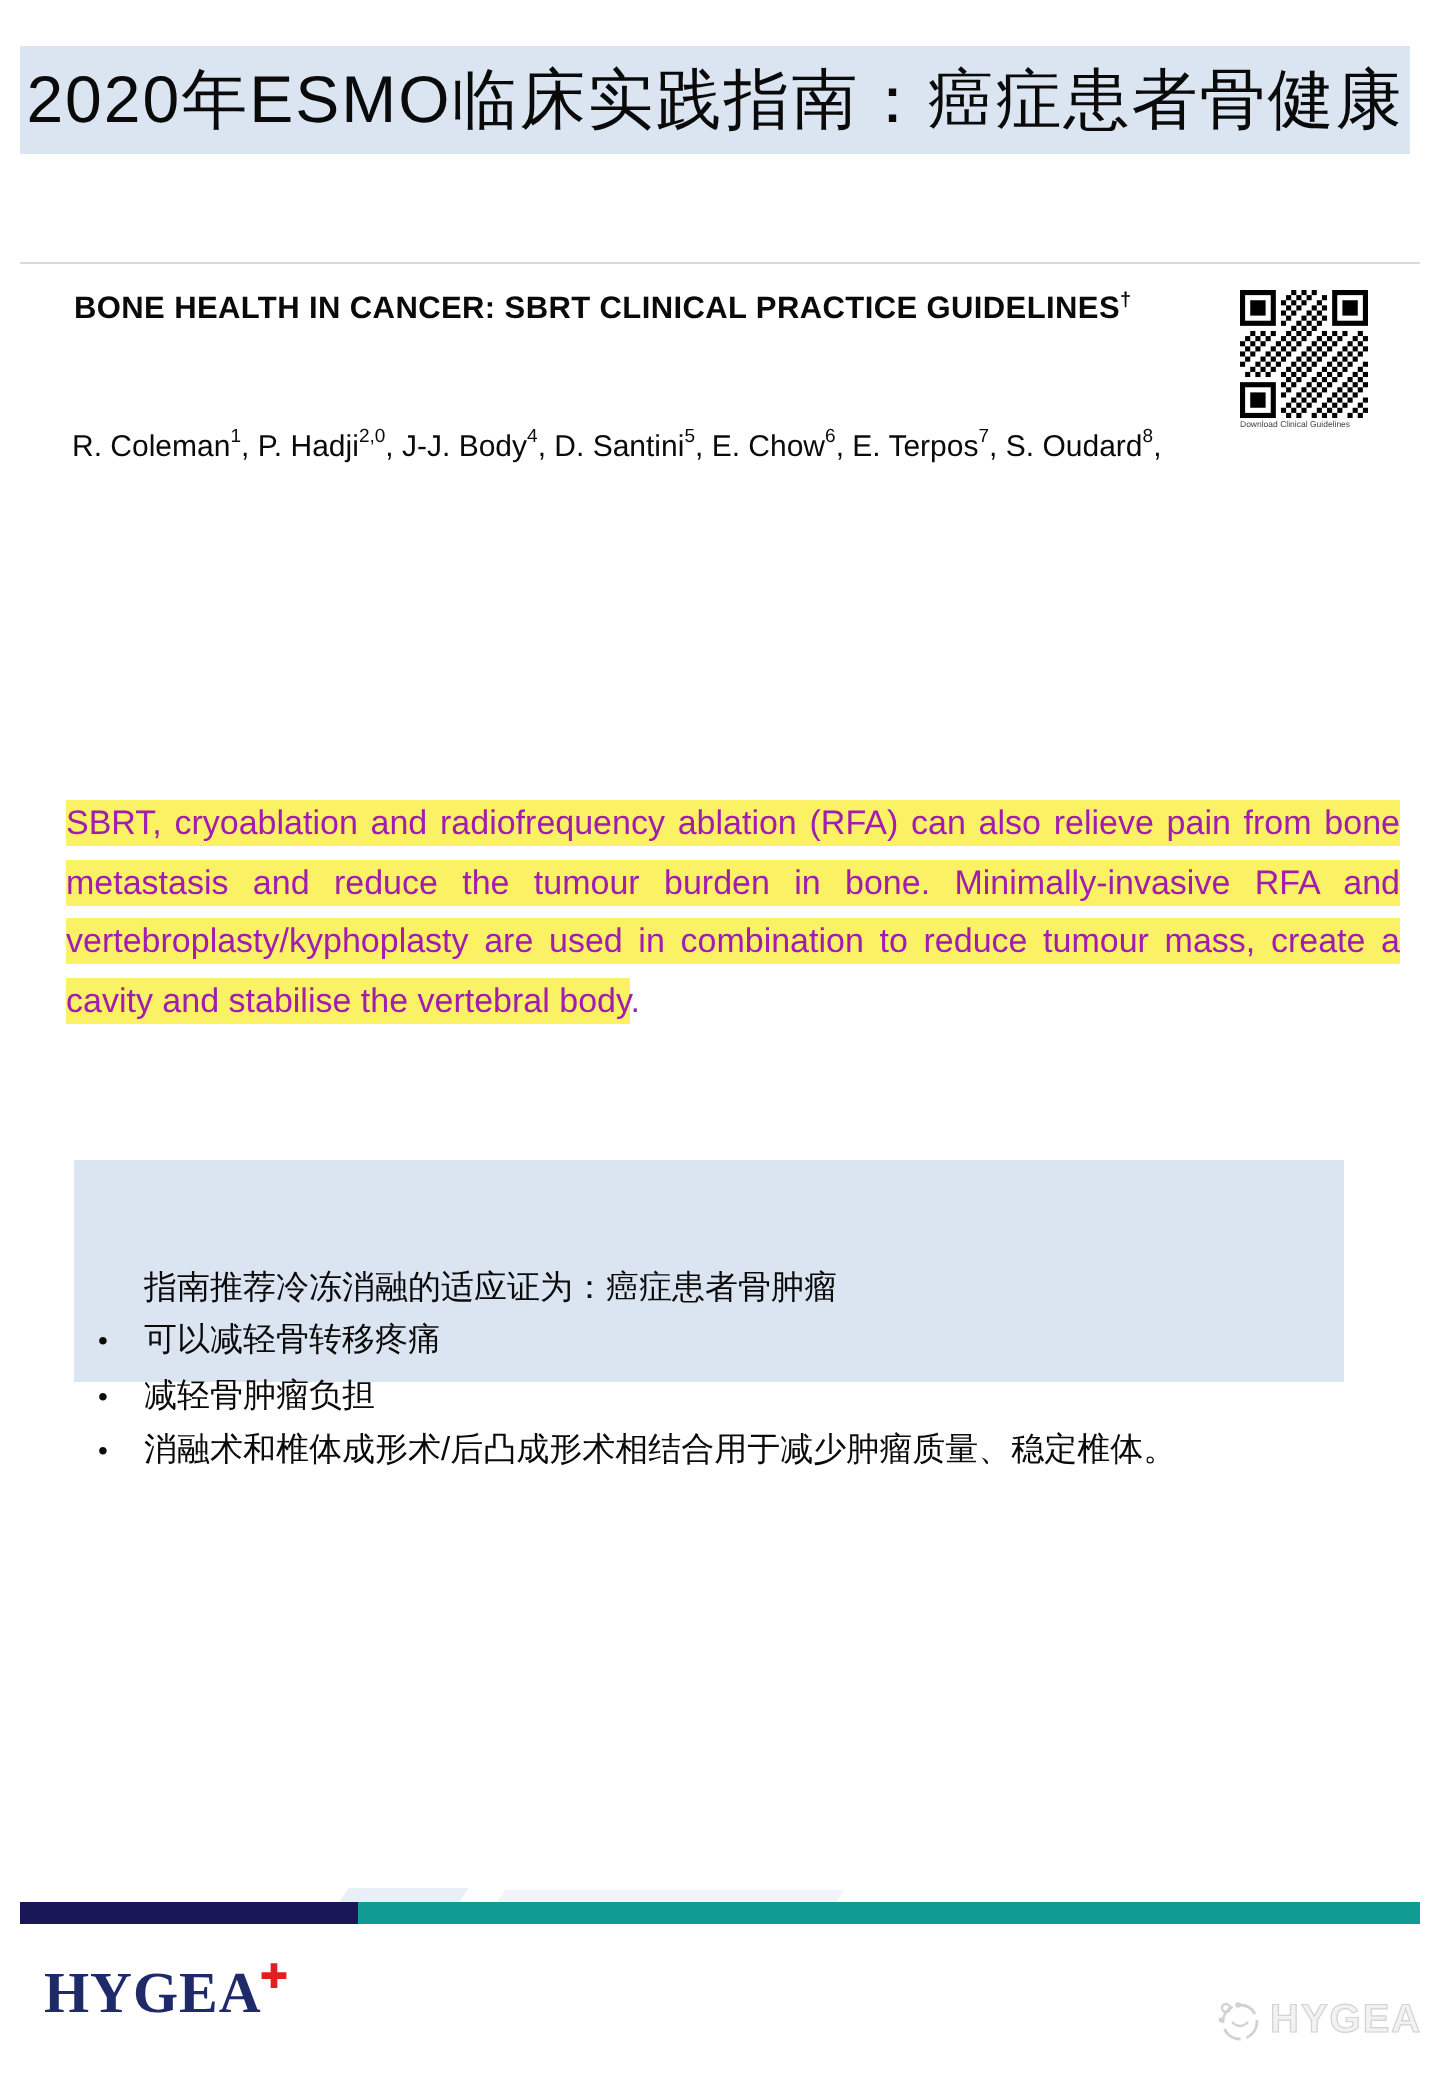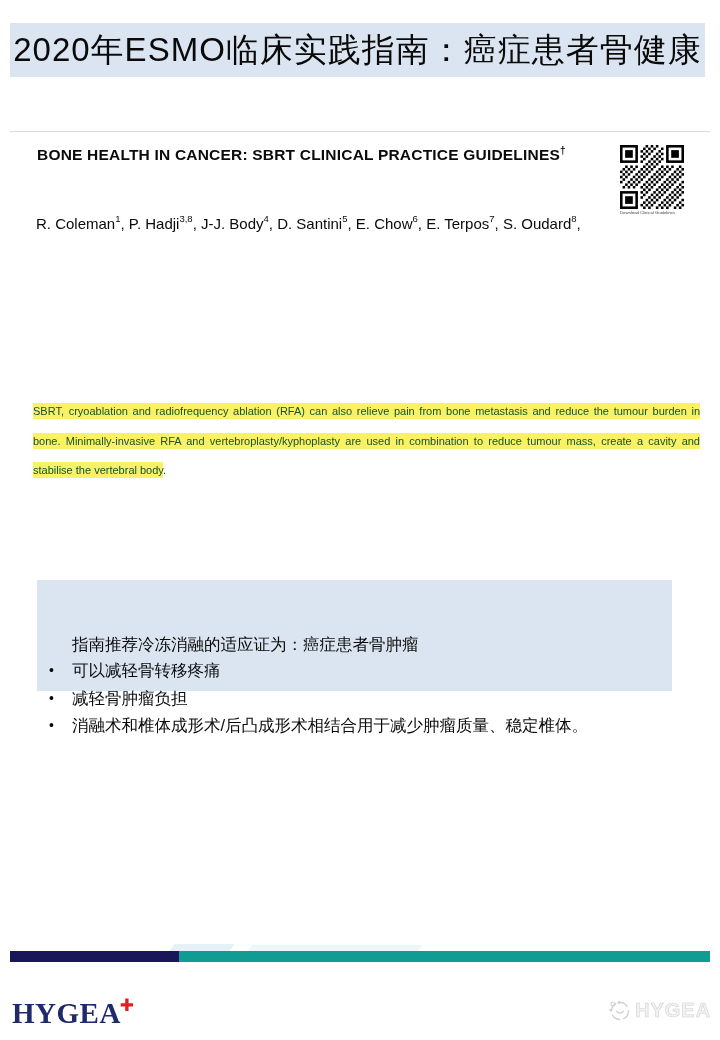--- a/index.html
+++ b/index.html
@@ -47,21 +47,21 @@
   .authors{
     position:absolute;left:36px;top:207px;width:650px;
     font-size:15px;line-height:33px;color:#0a0a0a;
   }
   .authors p{margin:0;}
   .authors sup{font-size:9.5px;position:relative;top:-1px;line-height:0;}
 
   
   .excerpt{
     position:absolute;left:33px;top:397px;width:667px;
-    font-size:11px;line-height:29.6px;text-align:justify;color:#14532d;
+    font-size:17px;line-height:29.6px;text-align:justify;color:#a21caf;
   }
   .excerpt .hl{background:var(--highlight-yellow);padding:2px 0;}
 
   
   .reco-box{
     position:absolute;left:37px;top:580px;width:635px;height:111px;
     background:var(--accent-blue);
     padding:7px 8px 0 0;
     font-size:16.5px;color:#0a0a0a;
   }
@@ -73,23 +73,23 @@
   }
 
   
   .swoosh{position:absolute;height:7px;background:#e9eff7;transform:skewX(-35deg);}
   .swoosh.s1{left:172px;top:944px;width:60px;}
   .swoosh.s2{left:250px;top:945px;width:170px;background:#f1f5fa;}
   .bar-navy{position:absolute;left:10px;top:951px;width:169px;height:11px;background:var(--bar-navy);}
   .bar-teal{position:absolute;left:179px;top:951px;width:531px;height:11px;background:var(--bar-teal);}
 
   .logo{
-    position:absolute;left:12px;top:981px;
+    position:absolute;left:22px;top:981px;
     font-family:"Liberation Serif","DejaVu Serif",serif;
-    font-weight:bold;font-size:29px;color:var(--logo-navy);letter-spacing:0.5px;margin-top:16px;
+    font-weight:bold;font-size:29px;color:var(--logo-navy);letter-spacing:0.5px;
   }
   .logo .plus{
     color:var(--plus-red);font-size:17px;position:relative;top:-12px;left:-1px;
     font-family:"DejaVu Sans",sans-serif;font-weight:bold;
   }
 
   .watermark{
     position:absolute;left:607px;top:998px;display:flex;align-items:center;gap:4px;
     color:var(--watermark-gray);
   }
@@ -306,21 +306,21 @@
         <rect x="19" y="1" width="5" height="5" fill="#fff"></rect>
         <rect x="20" y="2" width="3" height="3" fill="#000"></rect>
         <rect x="0" y="18" width="7" height="7" fill="#000"></rect>
         <rect x="1" y="19" width="5" height="5" fill="#fff"></rect>
         <rect x="2" y="20" width="3" height="3" fill="#000"></rect>
       </svg>
     <div class="qr-caption">Download Clinical Guidelines</div>
   </div>
 
   <div class="authors">
-    <p id="authors-line-1">R. Coleman<sup>1</sup>, P. Hadji<sup>3,8</sup>, J-J. Body<sup>4</sup>, D. Santini<sup>5</sup>, E. Chow<sup>6</sup>, E. Terpos<sup>7</sup>, S. Oudard<sup>8</sup>,</p>
+    <p id="authors-line-1">R. Coleman<sup>1</sup>, P. Hadji<sup>2,0</sup>, J-J. Body<sup>4</sup>, D. Santini<sup>5</sup>, E. Chow<sup>6</sup>, E. Terpos<sup>7</sup>, S. Oudard<sup>8</sup>,</p>
   </div>
 
   <p class="excerpt"><span class="hl">SBRT, cryoablation and radiofrequency ablation (RFA) can also relieve pain from bone metastasis and reduce the tumour burden in bone. Minimally-invasive RFA and vertebroplasty/kyphoplasty are used in combination to reduce tumour mass, create a cavity and stabilise the vertebral body</span><span>.</span></p>
 
   <section class="reco-box">
     <p class="reco-intro">指南推荐冷冻消融的适应证为：癌症患者骨肿瘤</p>
     <ul>
       <li><span class="bullet">•</span><span>可以减轻骨转移疼痛</span></li>
       <li><span class="bullet">•</span><span>减轻骨肿瘤负担</span></li>
       <li><span class="bullet">•</span><span>消融术和椎体成形术/后凸成形术相结合用于减少肿瘤质量、稳定椎体。</span></li>

